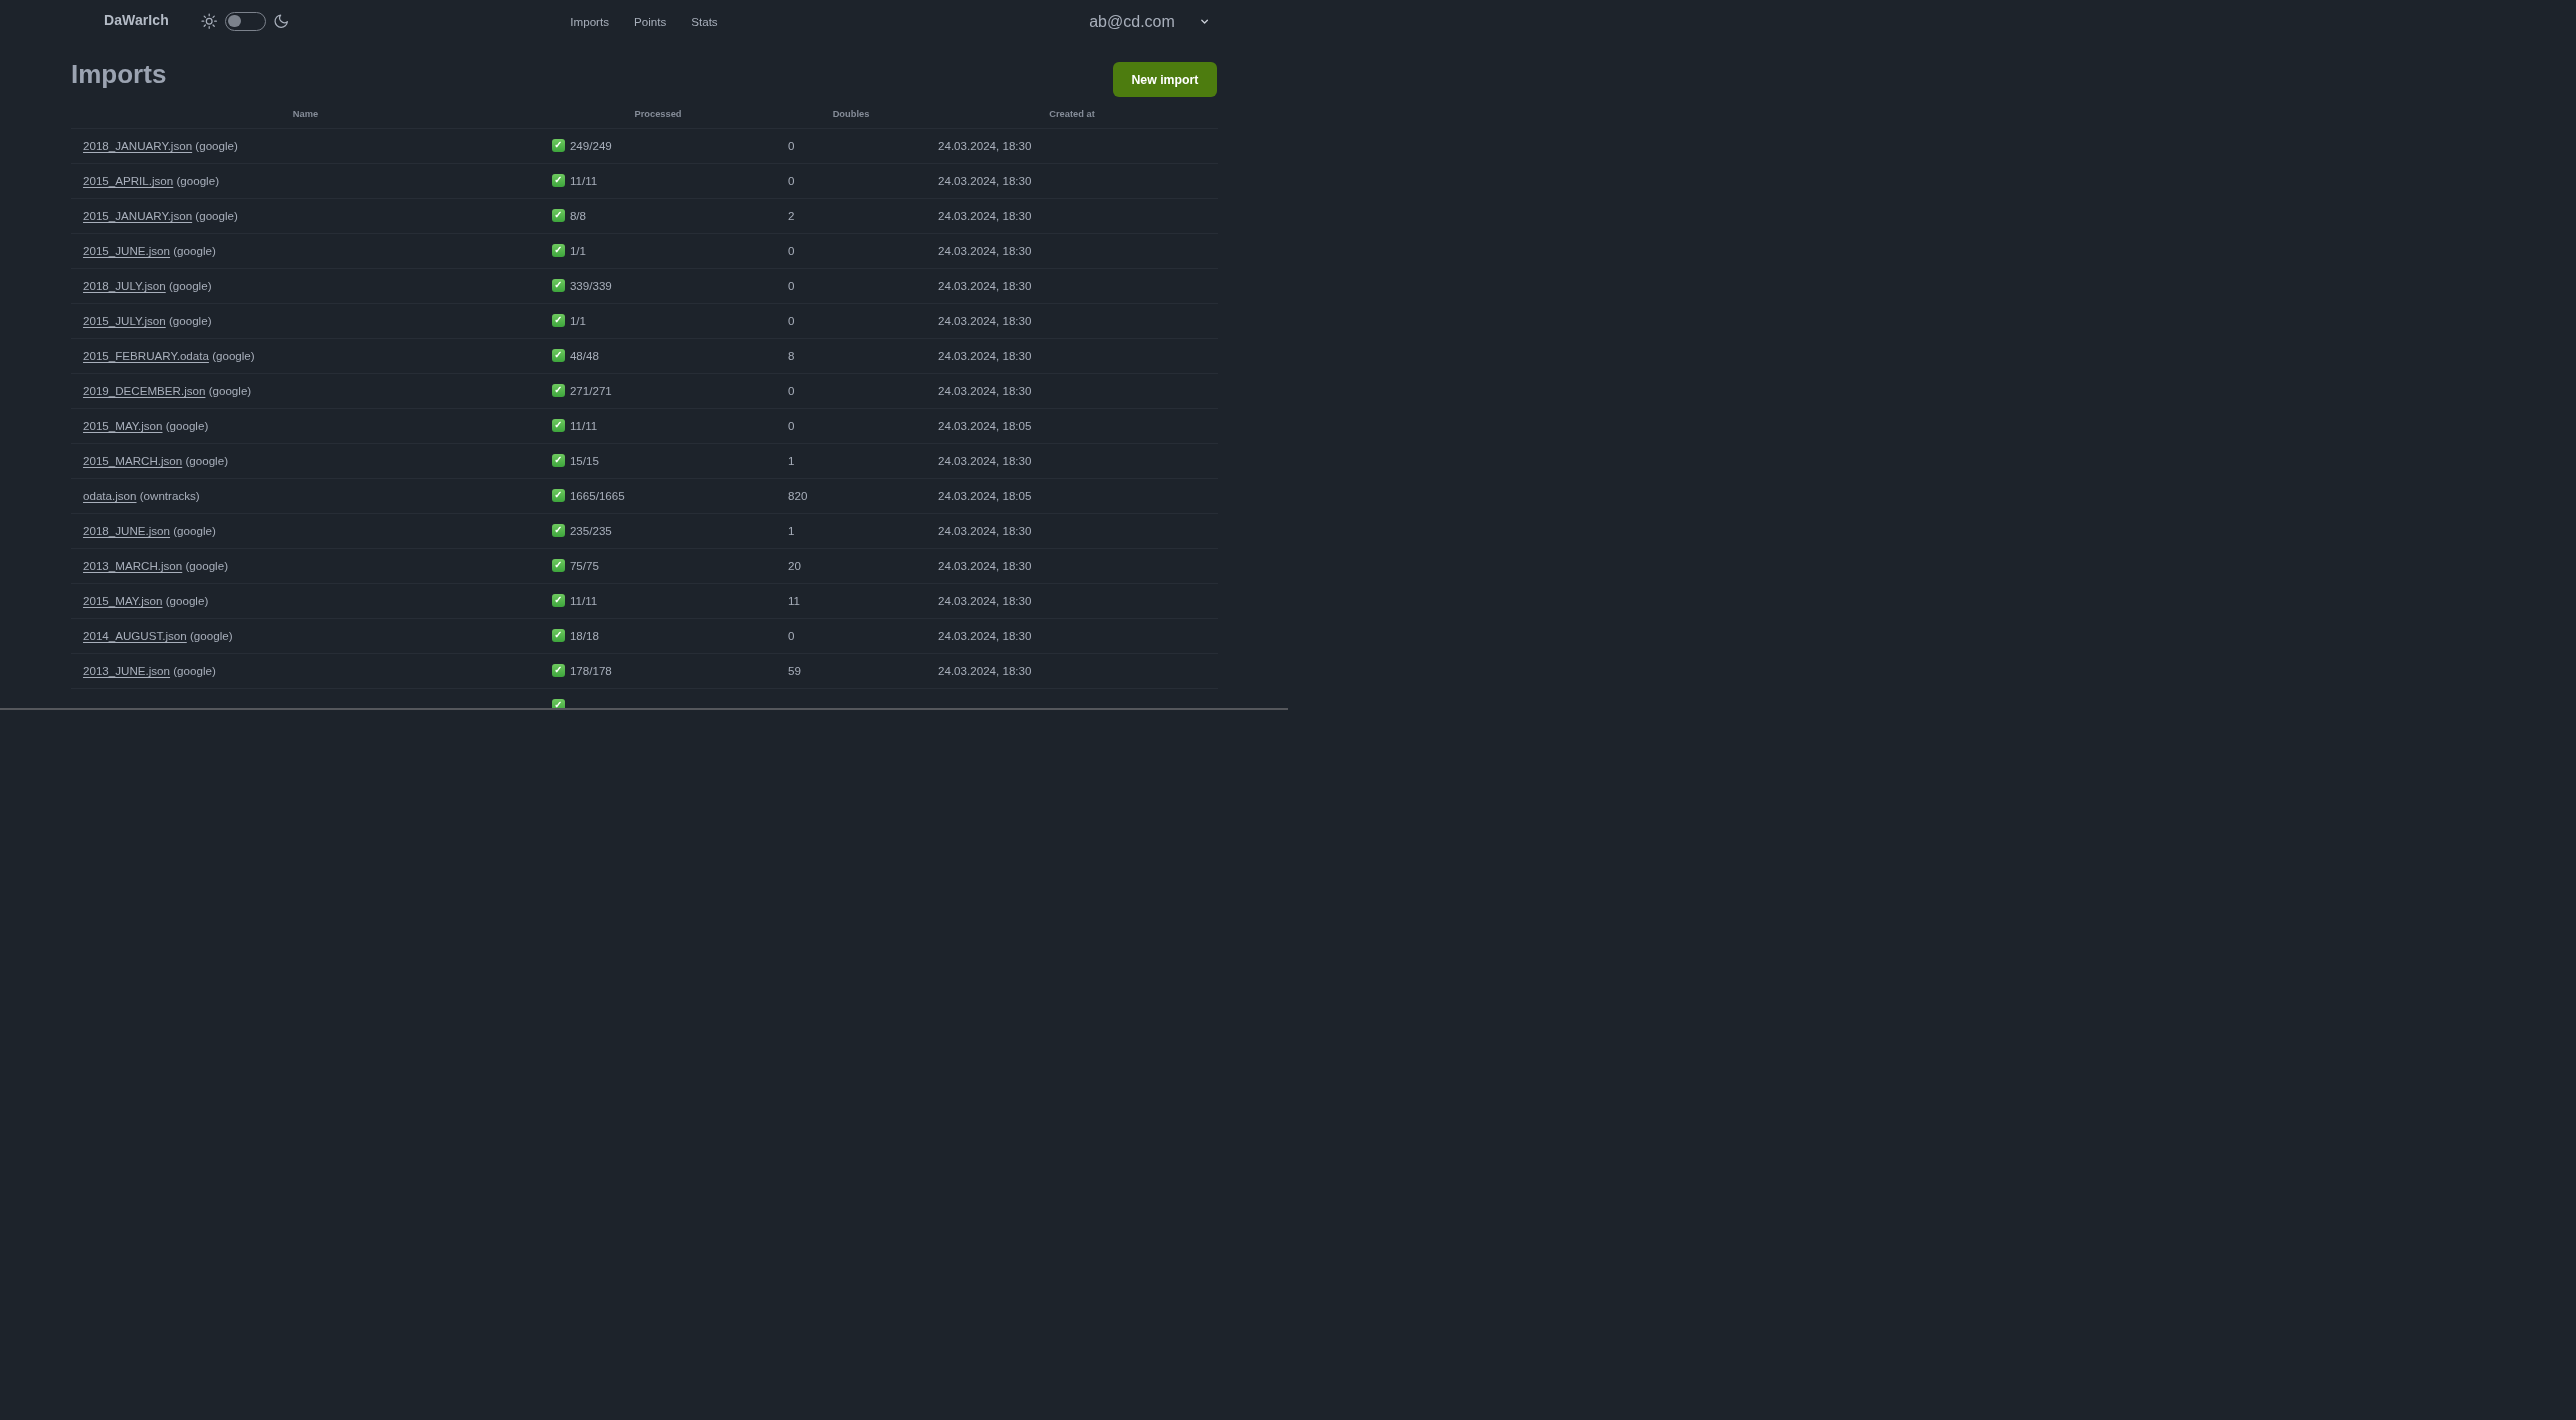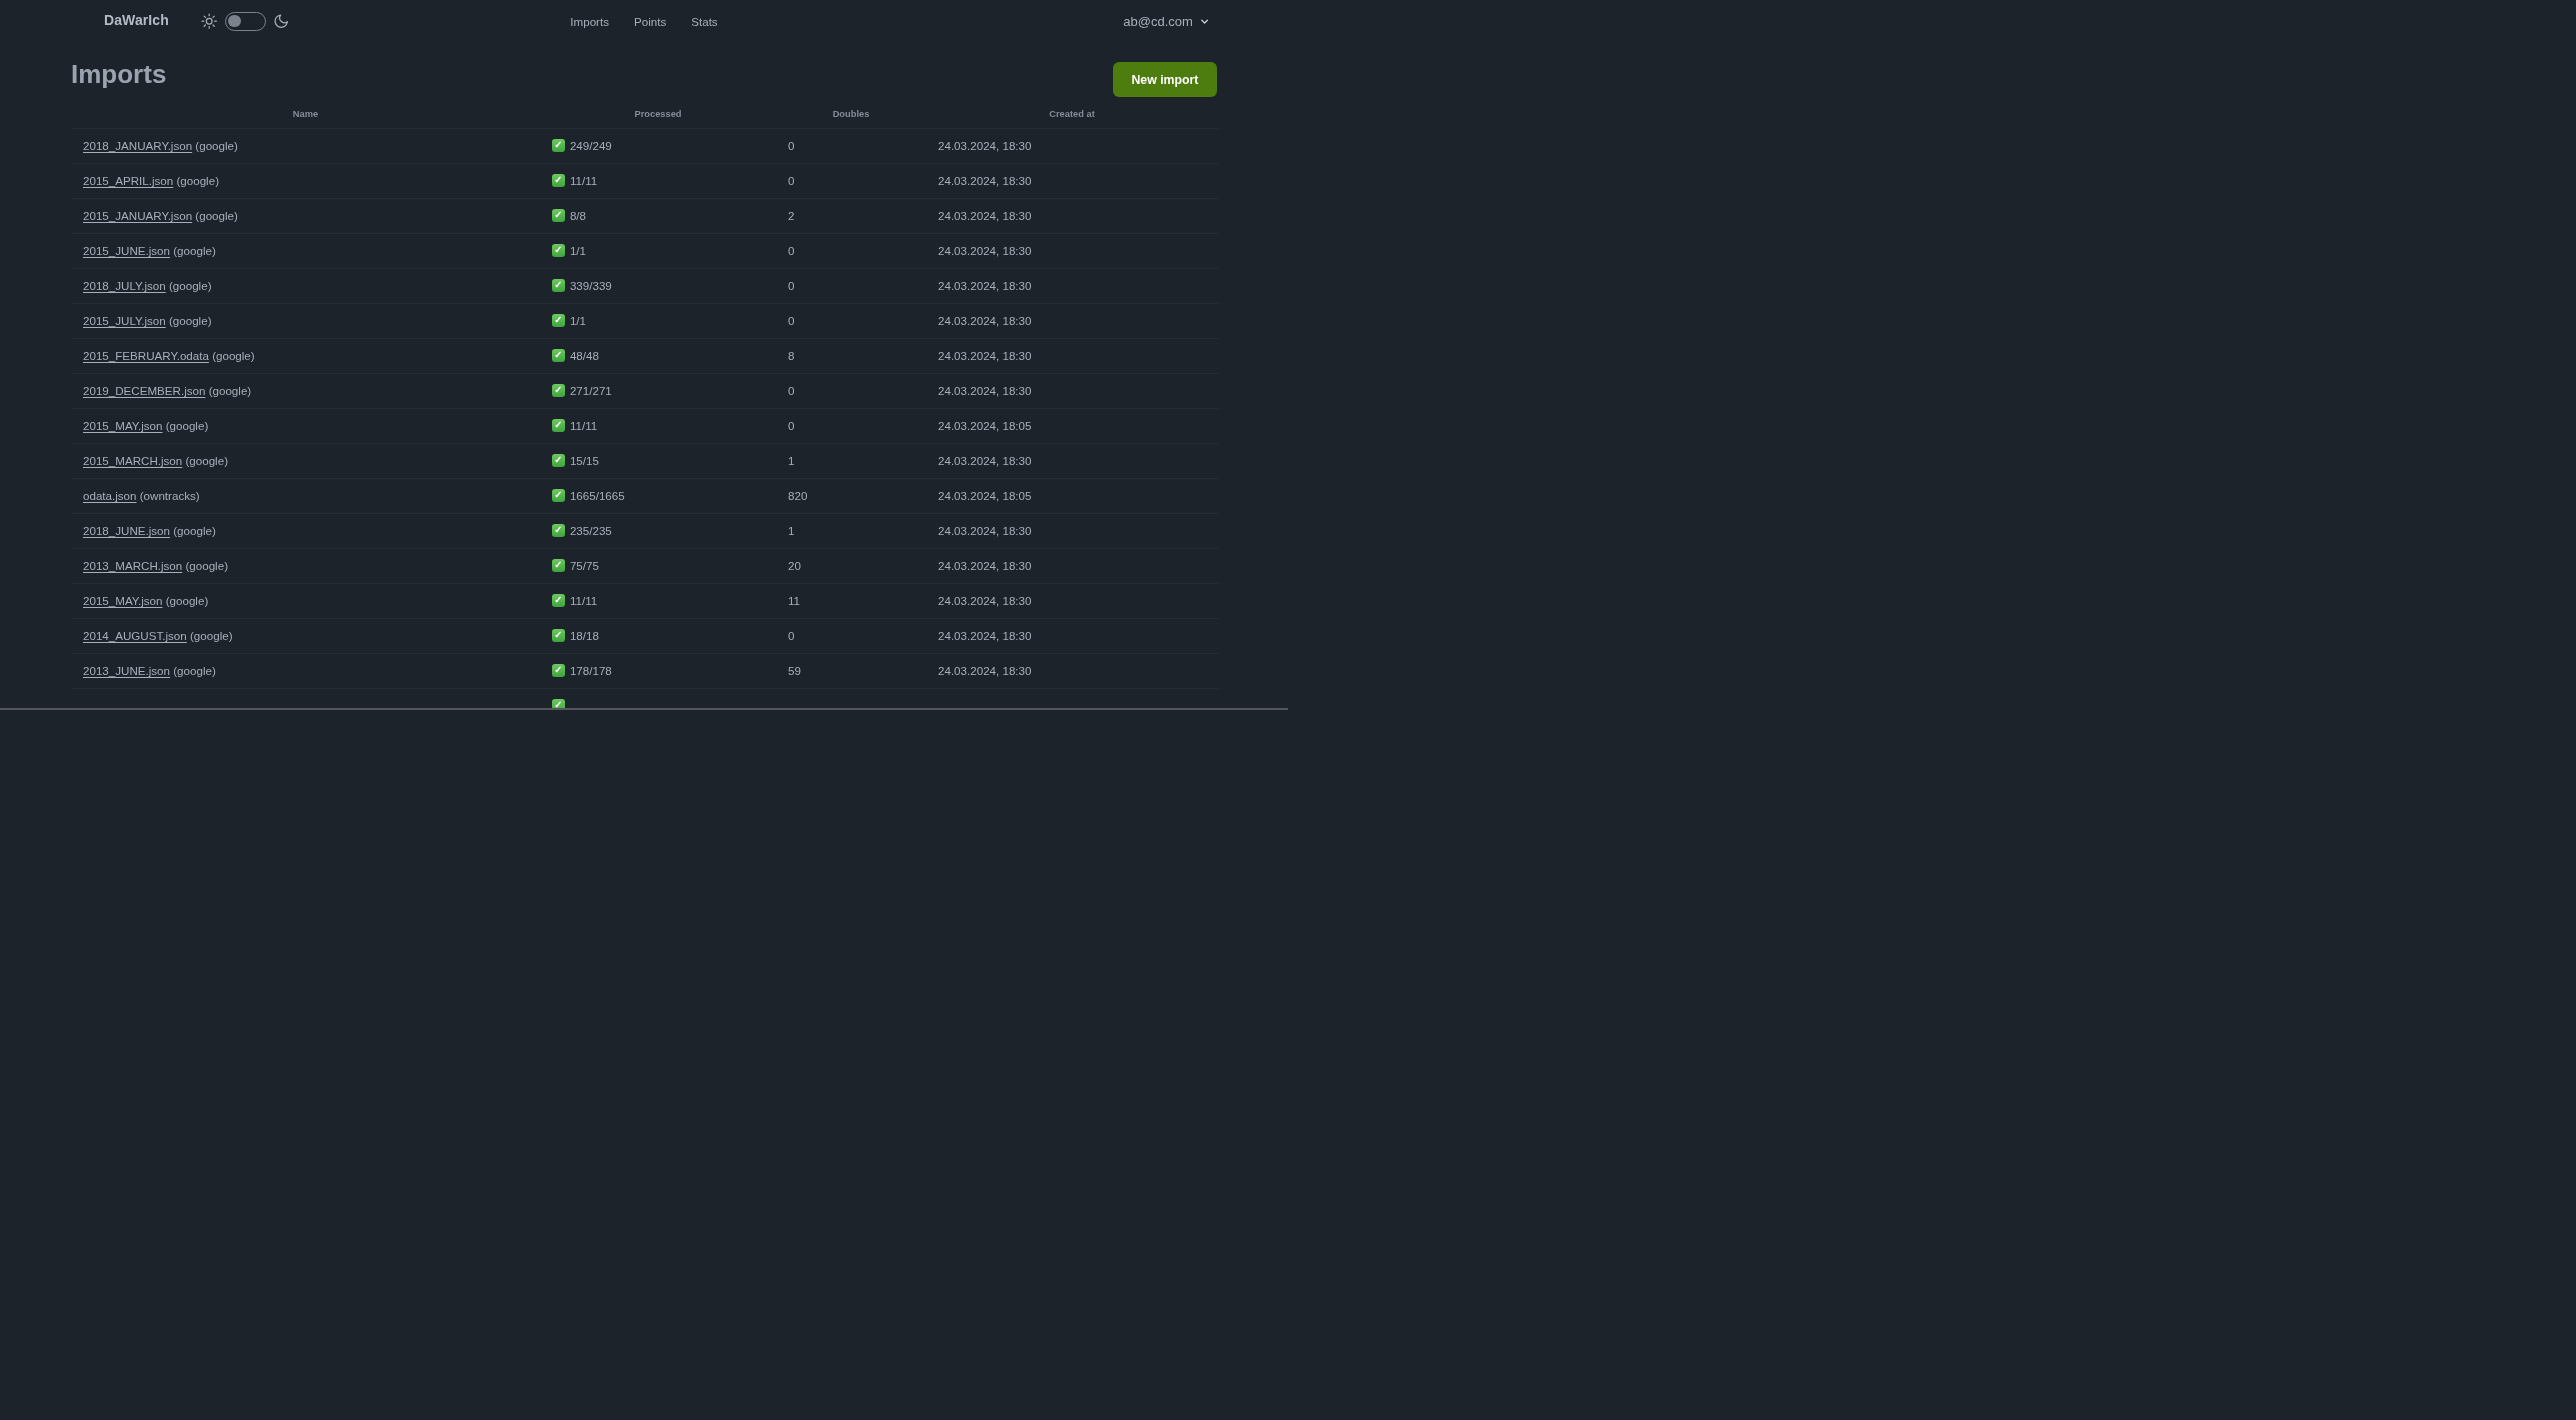--- a/index.html
+++ b/index.html
@@ -77,22 +77,22 @@
     text-decoration: none;
     cursor: pointer;
   }
   .account {
     position: absolute;
     right: 78px;
     top: 0;
     height: 43px;
     display: flex;
     align-items: center;
-    gap: 6px;
-    font-size: 13px;
+    gap: 24px;
+    font-size: 16px;
     cursor: pointer;
   }
   .icon { display: inline-flex; }
 
   
   .page-head {
     position: relative;
     margin: 0 71px;
     height: 56px;
   }

